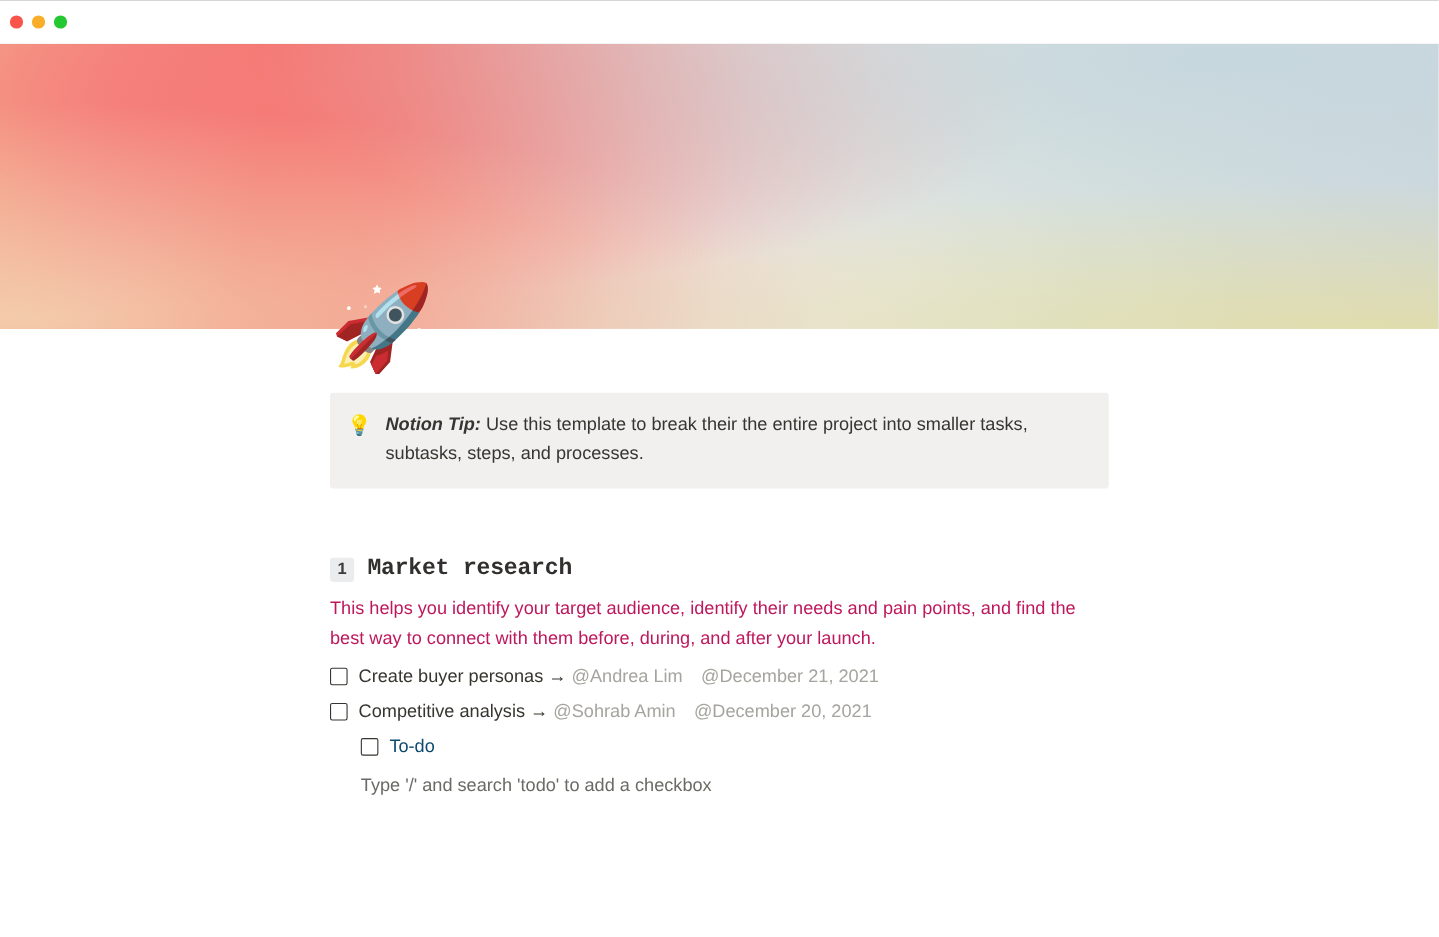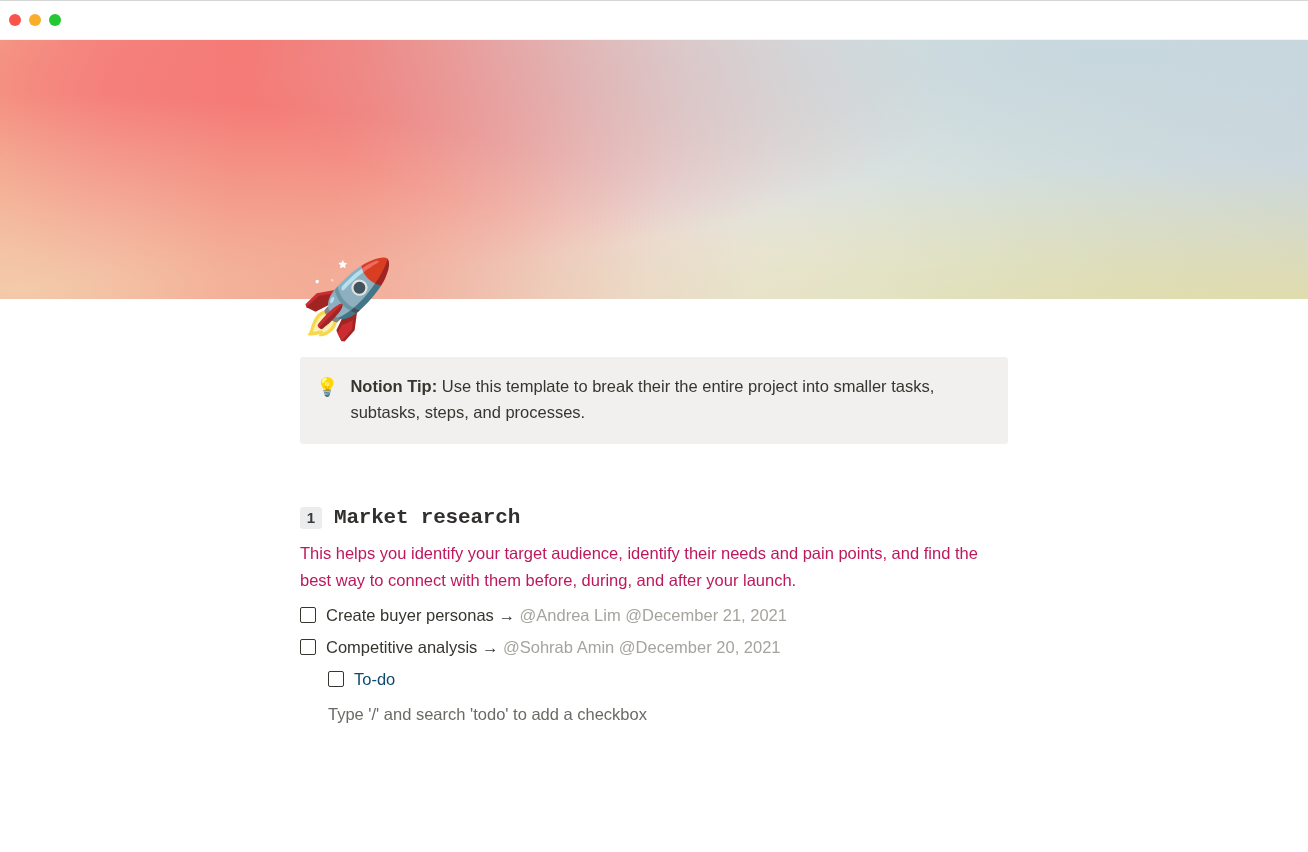--- a/index.html
+++ b/index.html
@@ -94,21 +94,21 @@
   .callout-icon {
     font-size:18px;
     line-height:1.45;
     flex:0 0 auto;
   }
   .callout-text {
     font-size:16.5px;
     line-height:1.55;
     color:#37352f;
   }
-  .callout-text b { font-weight:bold; }
+  .callout-text b { font-weight:bold;font-style:italic; }
 
   
   .section-head {
     display:flex;
     align-items:center;
     gap:12px;
     margin-bottom:11px;
   }
   .num-badge {
     min-width:22px;
@@ -155,21 +155,21 @@
     background:#ffffff;
   }
   .todo-text {
     font-size:16.5px;
     line-height:1.5;
     color:#37352f;
     white-space:nowrap;
   }
   .arrow { color:#37352f; }
   .mention { color:#a6a49f; }
-  .mention + .mention { margin-left:0; }
+  .mention + .mention { margin-left:12px; }
   .placeholder { color:#0c4a6e; }
   .hint {
     padding-left:28px;
     font-size:16.5px;
     line-height:1.5;
     color:#6b6a66;
     height:32px;
     display:flex;
     align-items:center;
   }

